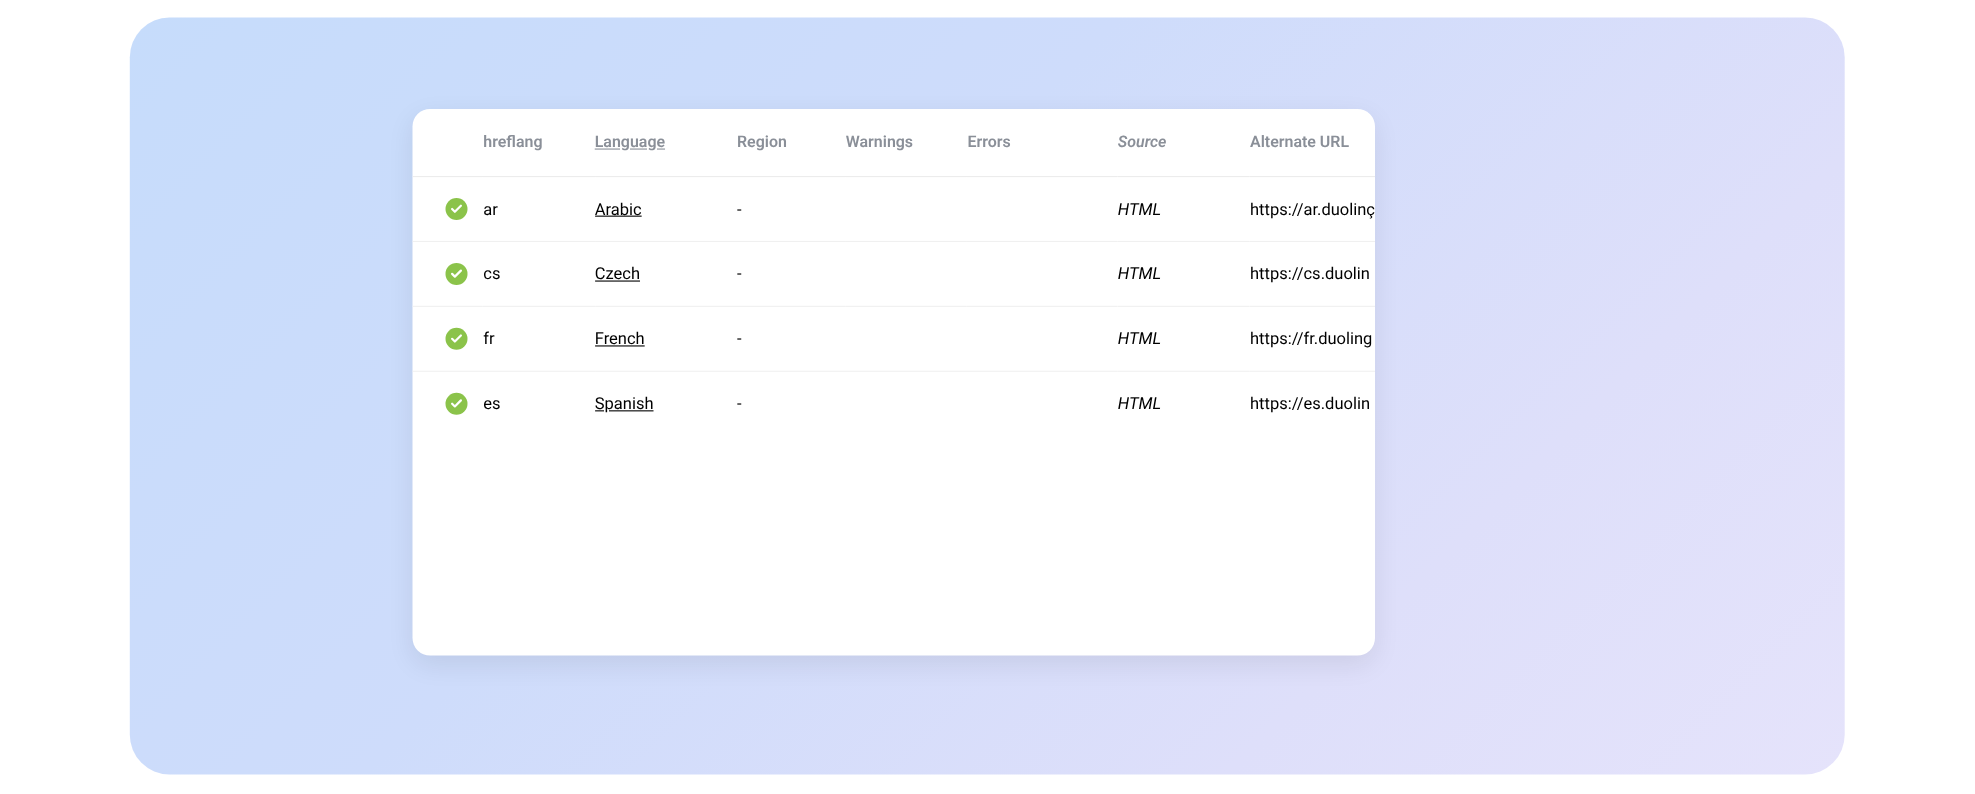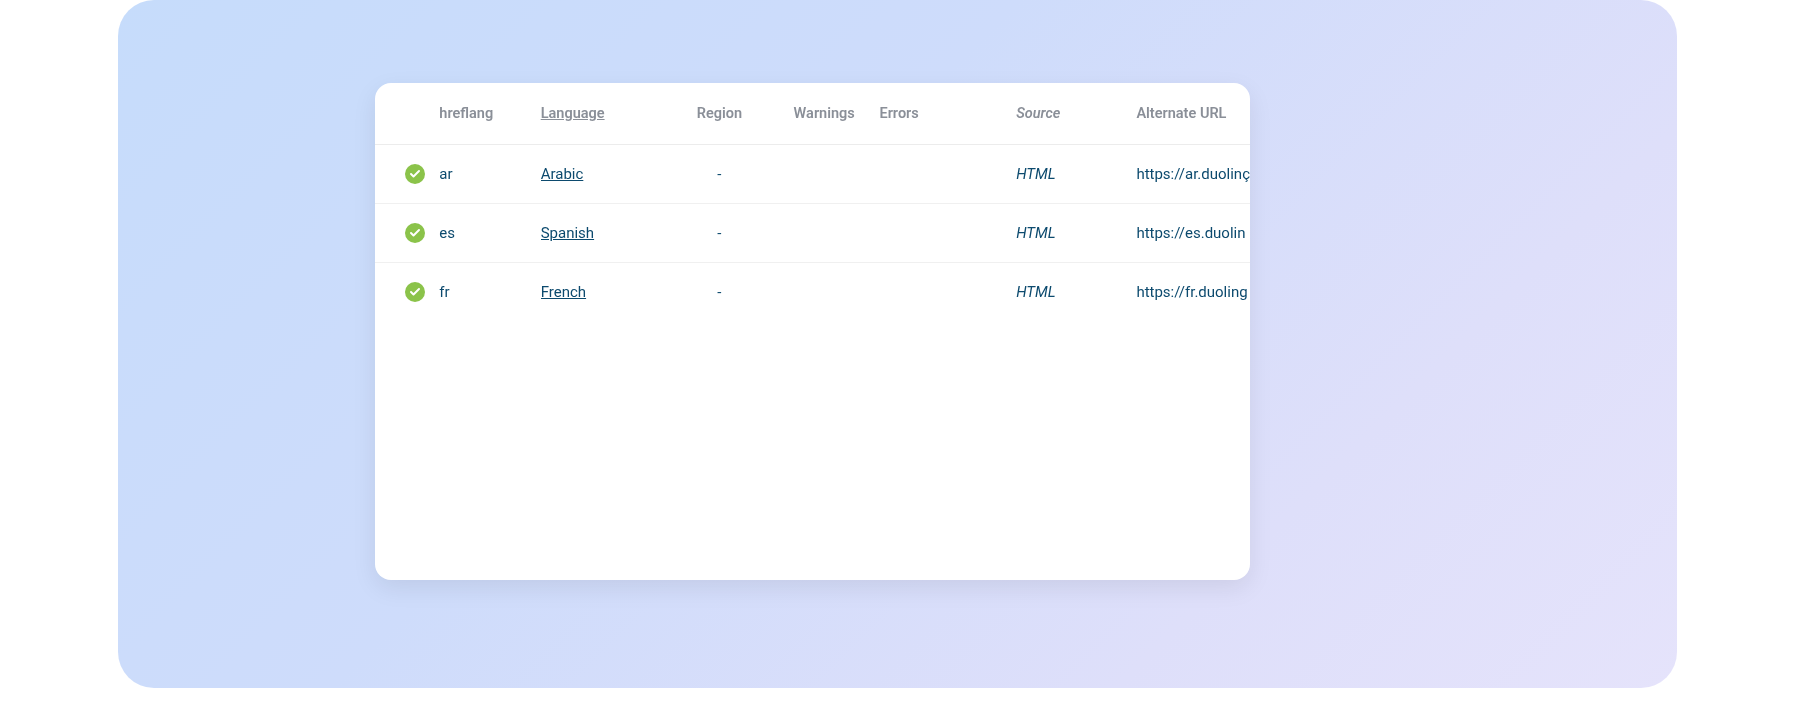--- a/index.html
+++ b/index.html
@@ -6,21 +6,21 @@
   body {
     font-family: -apple-system, BlinkMacSystemFont, "Segoe UI", Roboto, Helvetica, Arial, sans-serif;
     background: #fff;
     width: 1795px;
     height: 722px;
     overflow: hidden;
   }
   .outer {
     width: 1559px;
     height: 688px;
-    margin: 0 auto;
+    margin: 16px auto;
     background: linear-gradient(135deg, #c6dcfb 0%, #cedcfb 40%, #dedffa 75%, #e5e3fb 100%);
     border-radius: 36px;
     position: relative;
   }
   .card {
     position: absolute;
     left: 257px;
     top: 83px;
     width: 875px;
     height: 497px;
@@ -39,30 +39,30 @@
     text-align: left;
     font-weight: 600;
     color: #8a8f98;
     padding: 22px 0 22px 0;
     border-bottom: 1px solid #ececec;
     font-size: 14.5px;
   }
   tbody td {
     padding: 19px 0;
     border-bottom: 1px solid #f0f0f0;
-    color: #0c4a6e;
+    color: #000000;
     white-space: nowrap;
     overflow: hidden;
   }
   tbody tr:last-child td { border-bottom: none; }
   .col-status { width: 70px; padding-left: 30px !important; }
   .col-hreflang { width: 120px; }
   .col-language { width: 155px; text-decoration: underline; }
-  .col-region { width: 120px; text-align: center; }
-  .col-warnings { width: 130px; text-align: center; }
+  .col-region { width: 120px; }
+  .col-warnings { width: 130px; }
   .col-errors { width: 175px; }
   .col-source { width: 150px; font-style: italic; }
   .col-alturl { }
   thead th.col-status { padding-left: 30px; }
   .check-badge {
     width: 20px;
     height: 20px;
     border-radius: 50%;
     background: #8bc34a;
     display: inline-flex;
@@ -103,38 +103,52 @@
           <td class="col-errors"></td>
           <td class="col-source">HTML</td>
           <td class="col-alturl">https://ar.duolinç</td>
         </tr>
         <tr>
           <td class="col-status"><span class="check-badge">
                 <svg viewBox="0 0 24 24" fill="none" stroke="#fff" stroke-width="4" stroke-linecap="round" stroke-linejoin="round">
                   <polyline points="20 6 9 17 4 12"></polyline>
                 </svg>
               </span></td>
-          <td class="col-hreflang">es</td>
-          <td class="col-language">Spanish</td>
+          <td class="col-hreflang">cs</td>
+          <td class="col-language">Czech</td>
           <td class="col-region">-</td>
           <td class="col-warnings"></td>
           <td class="col-errors"></td>
           <td class="col-source">HTML</td>
-          <td class="col-alturl">https://es.duolin</td>
+          <td class="col-alturl">https://cs.duolin</td>
         </tr>
         <tr>
           <td class="col-status"><span class="check-badge">
                 <svg viewBox="0 0 24 24" fill="none" stroke="#fff" stroke-width="4" stroke-linecap="round" stroke-linejoin="round">
                   <polyline points="20 6 9 17 4 12"></polyline>
                 </svg>
               </span></td>
           <td class="col-hreflang">fr</td>
           <td class="col-language">French</td>
           <td class="col-region">-</td>
           <td class="col-warnings"></td>
           <td class="col-errors"></td>
           <td class="col-source">HTML</td>
           <td class="col-alturl">https://fr.duoling</td>
         </tr>
+        <tr>
+          <td class="col-status"><span class="check-badge">
+                <svg viewBox="0 0 24 24" fill="none" stroke="#fff" stroke-width="4" stroke-linecap="round" stroke-linejoin="round">
+                  <polyline points="20 6 9 17 4 12"></polyline>
+                </svg>
+              </span></td>
+          <td class="col-hreflang">es</td>
+          <td class="col-language">Spanish</td>
+          <td class="col-region">-</td>
+          <td class="col-warnings"></td>
+          <td class="col-errors"></td>
+          <td class="col-source">HTML</td>
+          <td class="col-alturl">https://es.duolin</td>
+        </tr>
       </tbody>
     </table>
   </div>
 </div>
 
 </body></html>

